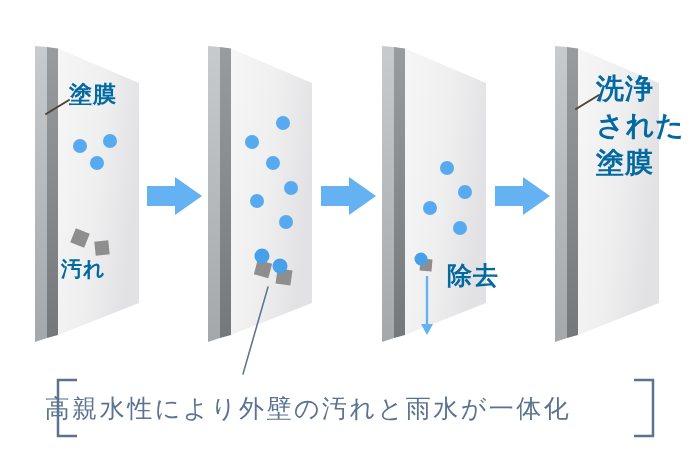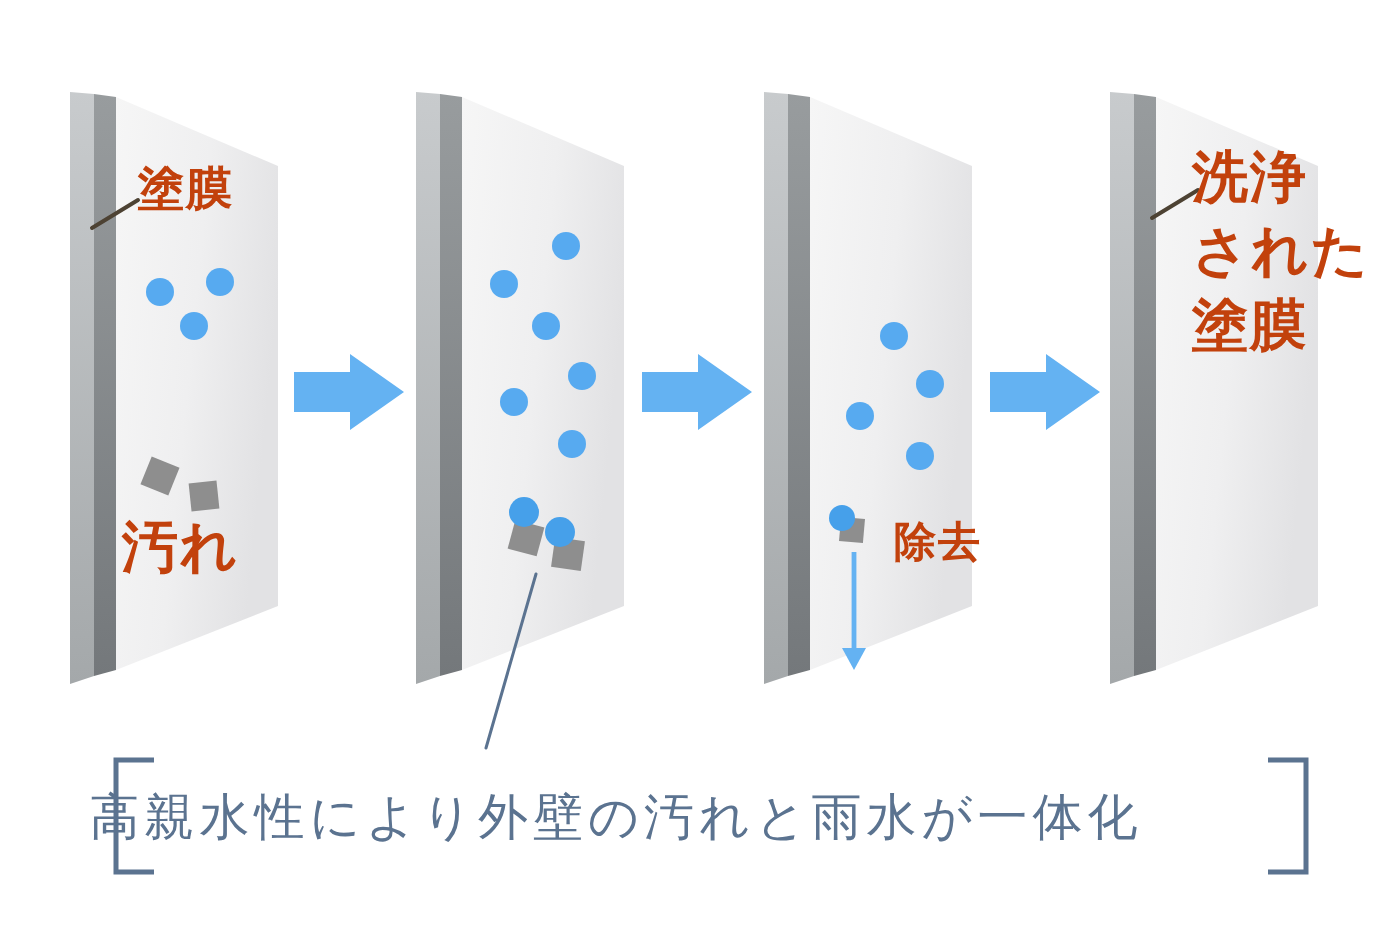--- a/index.html
+++ b/index.html
@@ -2,26 +2,26 @@
 <html><head>
 <meta charset="utf-8">
 <style>
   html,body{margin:0;padding:0;background:#ffffff;}
   .stage{
     position:relative;width:700px;height:468px;background:#ffffff;overflow:hidden;
     font-family:"Liberation Sans",sans-serif;
   }
   .stage svg{position:absolute;left:0;top:0;}
   .lbl{
-    position:absolute;color:#c2410c;font-weight:600;letter-spacing:1px;
+    position:absolute;color:#0369a1;font-weight:600;letter-spacing:1px;
     white-space:pre-line;line-height:1.6;
   }
   #label-coating{left:69px;top:76px;font-size:23px;}
-  #label-dirt{left:61px;top:252px;font-size:28px;}
-  #label-removal{left:447px;top:255px;font-size:21px;}
+  #label-dirt{left:61px;top:252px;font-size:21px;}
+  #label-removal{left:447px;top:255px;font-size:25px;}
   #label-cleaned{left:596px;top:70px;font-size:28px;line-height:37px;}
   #caption{
     position:absolute;left:0;top:392px;width:616px;text-align:center;
     color:#5b7390;font-size:25px;font-weight:500;letter-spacing:2.5px;
   }
 </style>
 </head>
 <body>
 
 <div class="stage">

